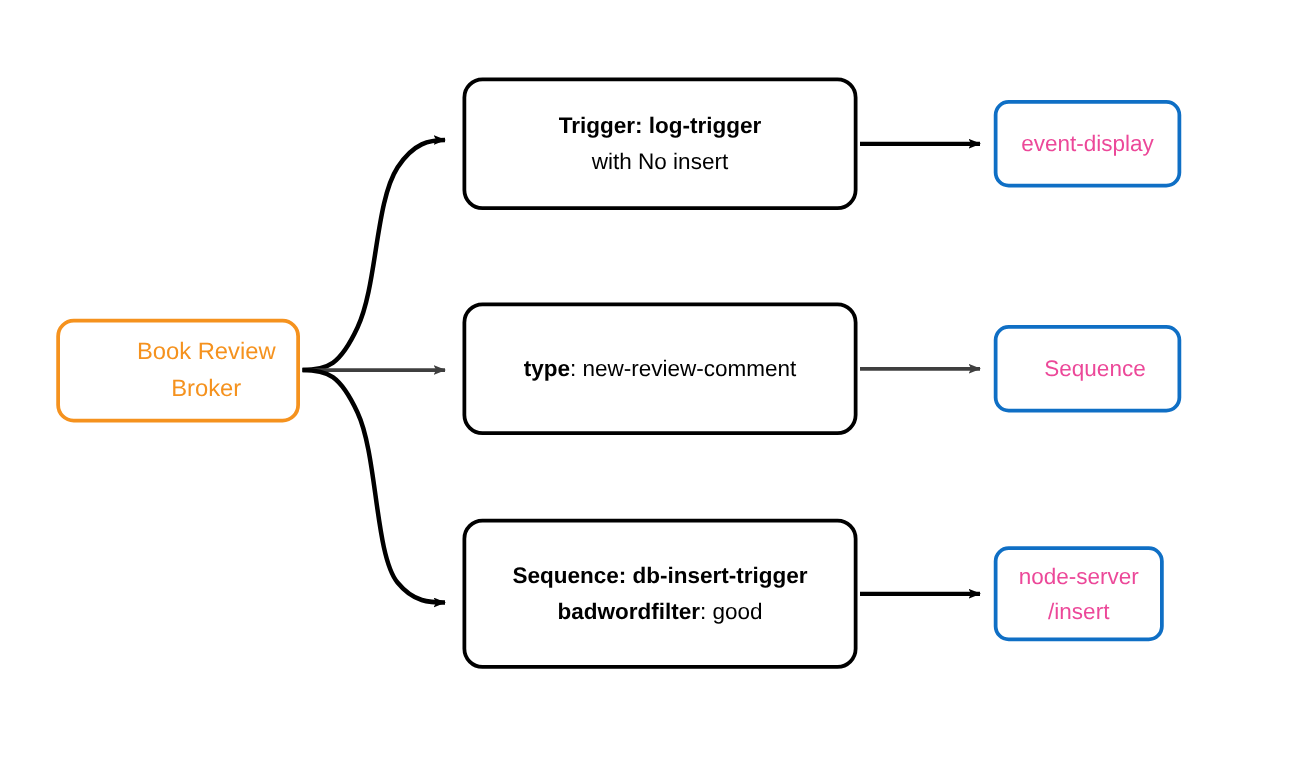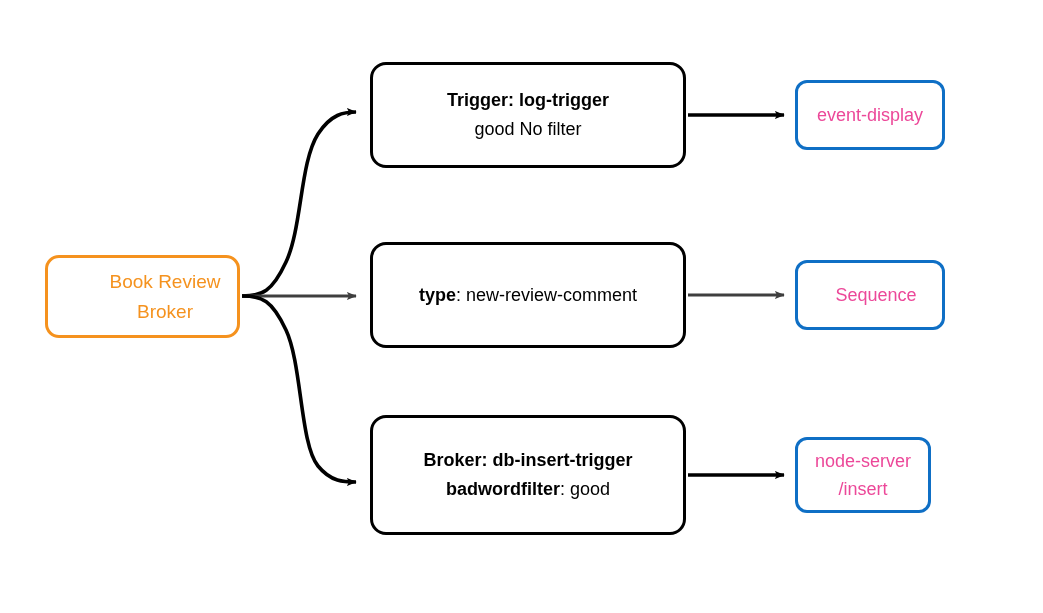--- a/index.html
+++ b/index.html
@@ -88,29 +88,29 @@
     <path d="M688,475 L784,475" fill="none" stroke="#000000" stroke-width="3.4" marker-end="url(#arrowBlack)"></path>
   </svg>
 
   <div class="node node-broker" style="left:45px; top:255px; width:195px; height:83px;">
     <span class="ln">Book Review</span>
     <span class="ln">Broker</span>
   </div>
 
   <div class="node node-trigger" style="left:370px; top:62px; width:316px; height:106px;">
     <span class="ln b">Trigger: log-trigger</span>
-    <span class="ln">good No filter</span>
+    <span class="ln">with No insert</span>
   </div>
 
   <div class="node node-trigger" style="left:370px; top:242px; width:316px; height:106px;">
     <span class="ln"><b>type</b><span>: new-review-comment</span></span>
   </div>
 
   <div class="node node-trigger" style="left:370px; top:415px; width:316px; height:120px;">
-    <span class="ln b">Broker: db-insert-trigger</span>
+    <span class="ln b">Sequence: db-insert-trigger</span>
     <span class="ln"><b>badwordfilter</b><span>: good</span></span>
   </div>
 
   <div class="node node-service" style="left:795px; top:80px; width:150px; height:70px;">
     <span class="ln">event-display</span>
   </div>
 
   <div class="node node-service" style="left:795px; top:260px; width:150px; height:70px;padding-left:12px;">
     <span class="ln">Sequence</span>
   </div>

